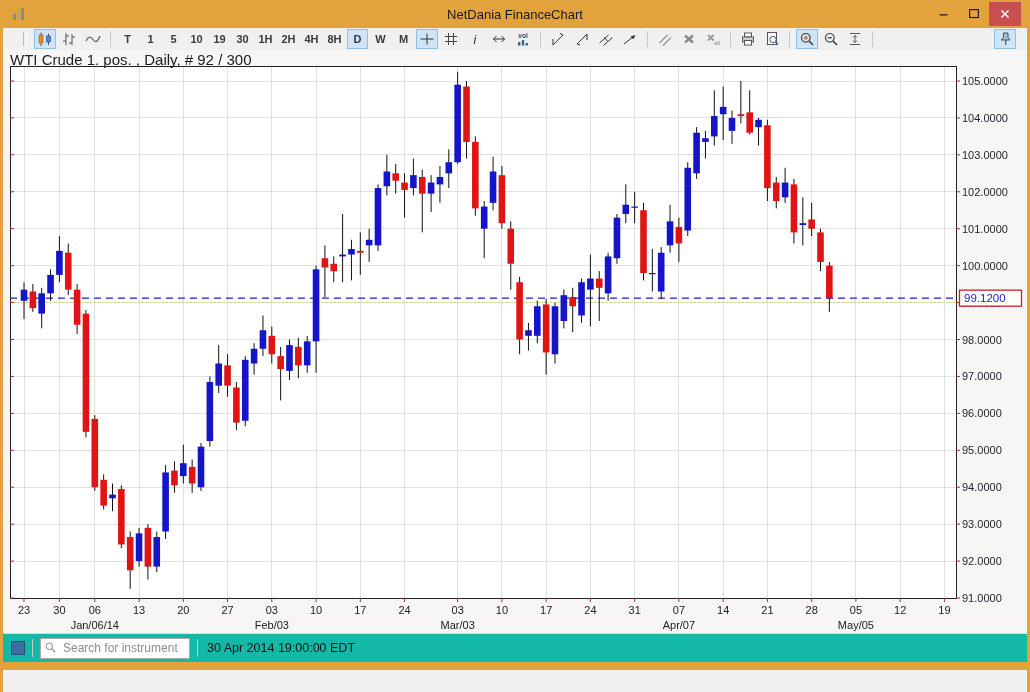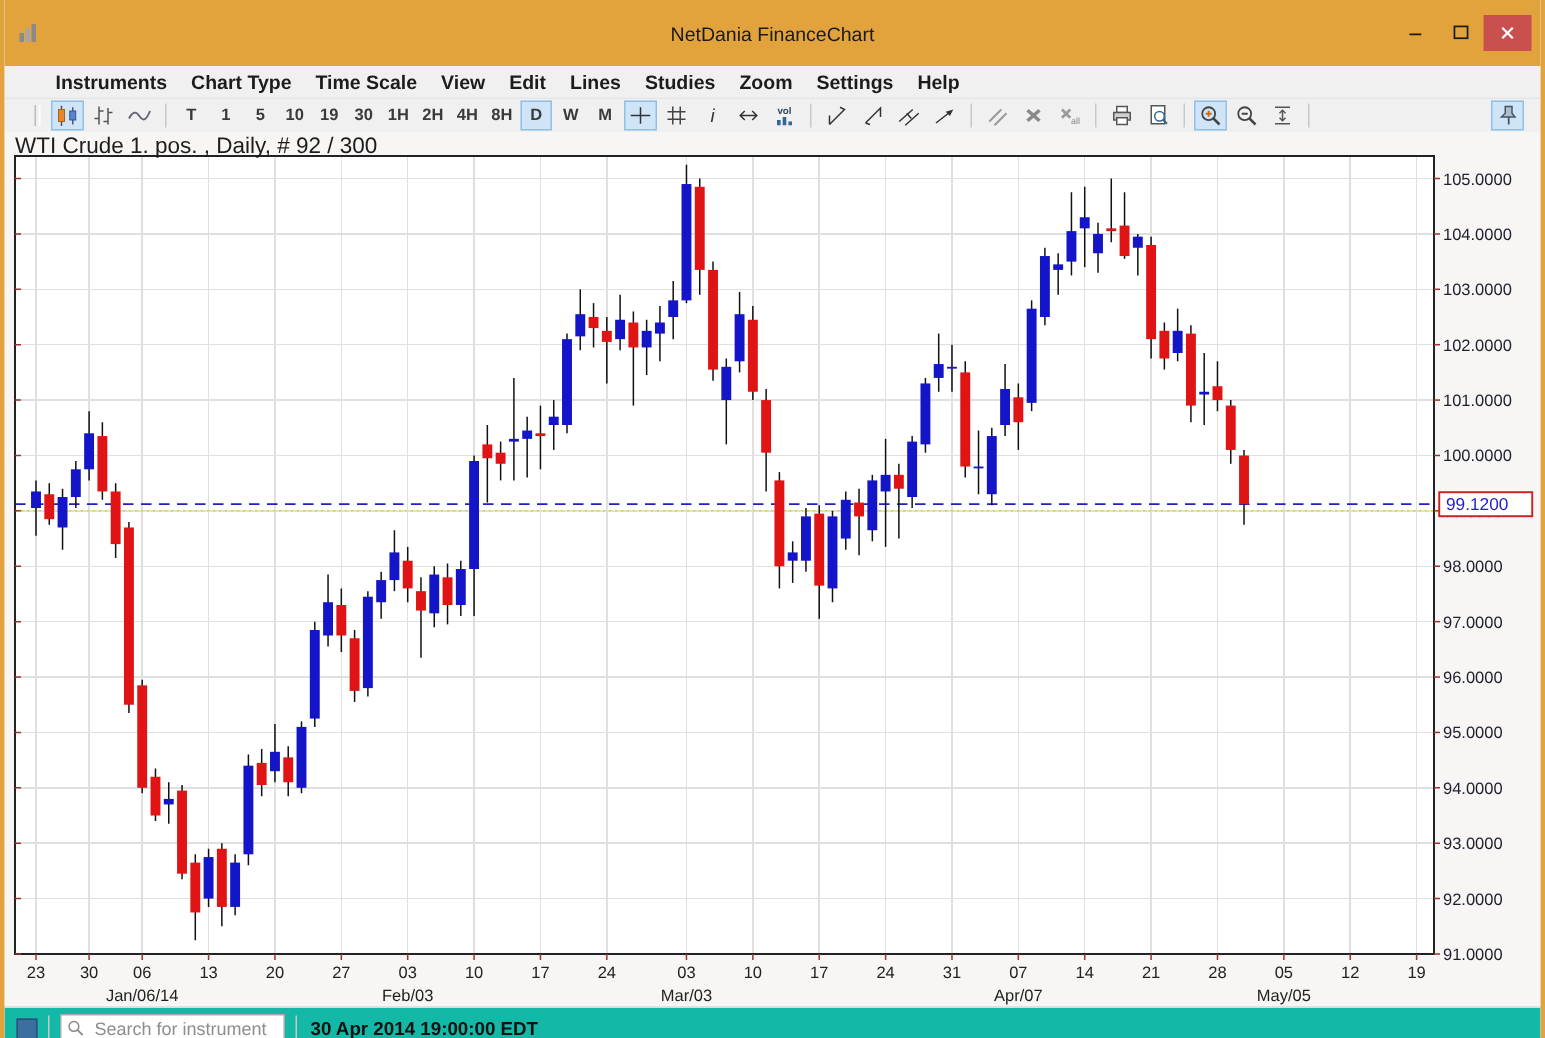--- a/index.html
+++ b/index.html
@@ -1,19 +1,19 @@
 <!DOCTYPE html>
 <html><head>
 <meta charset="utf-8">
 <style>
   html,body{margin:0;padding:0;background:#888;}
   *{box-sizing:border-box;font-family:"Liberation Sans",sans-serif;}
   .window{width:1030px;height:692px;background:#f0f0f0;border-left:3px solid #e2a33c;border-right:3px solid #e2a33c;position:relative;overflow:hidden;}
   
-  .titlebar{height:44px;background:#e2a33c;display:flex;align-items:center;position:relative;}
+  .titlebar{height:28px;background:#e2a33c;display:flex;align-items:center;position:relative;}
   .app-icon{width:16px;height:16px;margin-left:8px;}
   .title-text{position:absolute;left:0;right:0;text-align:center;font-size:13px;color:#1a1a1a;}
   .win-controls{margin-left:auto;display:flex;align-items:center;height:100%;}
   .win-btn{width:30px;height:22px;display:flex;align-items:center;justify-content:center;cursor:default;}
   .win-btn svg{width:14px;height:14px;}
   .win-btn.close{width:32px;height:24px;background:#c9504e;margin-right:6px;}
   
   .menubar{height:22px;background:#f0f0f0;display:flex;align-items:center;padding-left:26px;border-bottom:1px solid #e6e6e6;}
   .menu-item{font-size:13px;font-weight:600;color:#1c1c1c;padding:0 8px;line-height:21px;}
   
@@ -31,21 +31,21 @@
   .instrument-label{position:absolute;top:1px;left:7px;font-size:15px;color:#1d1d1d;z-index:2;}
   .chart-svg{position:absolute;top:0;left:0;}
   
   .statusbar{height:29px;background:#14b8a6;border-top:1px solid #dcdcdc;display:flex;align-items:center;padding-left:8px;}
   .inst-square{width:14px;height:14px;background:#3b6fa0;border:1px solid #28517a;}
   .sb-sep{width:1px;height:18px;background:#c9c9c9;margin:0 7px;}
   .search-wrap{position:relative;width:150px;height:21px;}
   .search-wrap svg{position:absolute;left:4px;top:3.5px;width:13px;height:13px;}
   .search-input{width:100%;height:100%;border:1px solid #a9a9a9;background:#fff;font-size:12px;color:#444;padding:0 4px 0 22px;outline:none;}
   .search-input::placeholder{color:#8e8e8e;}
-  .timestamp{font-size:12.5px;font-weight:bold;color:#111;margin-left:2px;}
+  .timestamp{font-size:12.5px;font-weight:normal;color:#111;margin-left:2px;}
   
   .bottom-strip{height:8px;background:#e2a33c;}
 </style>
 </head>
 <body>
 
 <div class="window">
 
   <div class="titlebar">
     <span class="app-icon">
@@ -68,32 +68,20 @@
           </svg>
       </span>
       <span class="win-btn close">
         <svg viewBox="0 0 16 16">
             <path d="M4 4l8 8M12 4l-8 8" stroke="#fff" stroke-width="1.7"></path>
           </svg>
       </span>
     </span>
   </div>
 
-  <div class="menubar">
-      <div class="menu-item">Instruments</div>
-      <div class="menu-item">Chart Type</div>
-      <div class="menu-item">Time Scale</div>
-      <div class="menu-item">View</div>
-      <div class="menu-item">Edit</div>
-      <div class="menu-item">Lines</div>
-      <div class="menu-item">Studies</div>
-      <div class="menu-item">Zoom</div>
-      <div class="menu-item">Settings</div>
-      <div class="menu-item">Help</div>
-    </div>
 
   <div class="toolbar">
     <span class="gripper"></span>
     <span id="tb-main" style="display:flex;align-items:center;">
         <span class="tb-btn selected">
           <svg viewBox="0 0 16 16">
             <line x1="4" y1="1.5" x2="4" y2="15" stroke="#555"></line>
             <rect x="2" y="4" width="4" height="8" fill="#e8882a" stroke="#a05a10" stroke-width=".6"></rect>
             <line x1="11.5" y1="2.5" x2="11.5" y2="14" stroke="#555"></line>
             <rect x="9.5" y="5" width="4" height="6" fill="#5b82cc" stroke="#2a4b99" stroke-width=".6"></rect>

